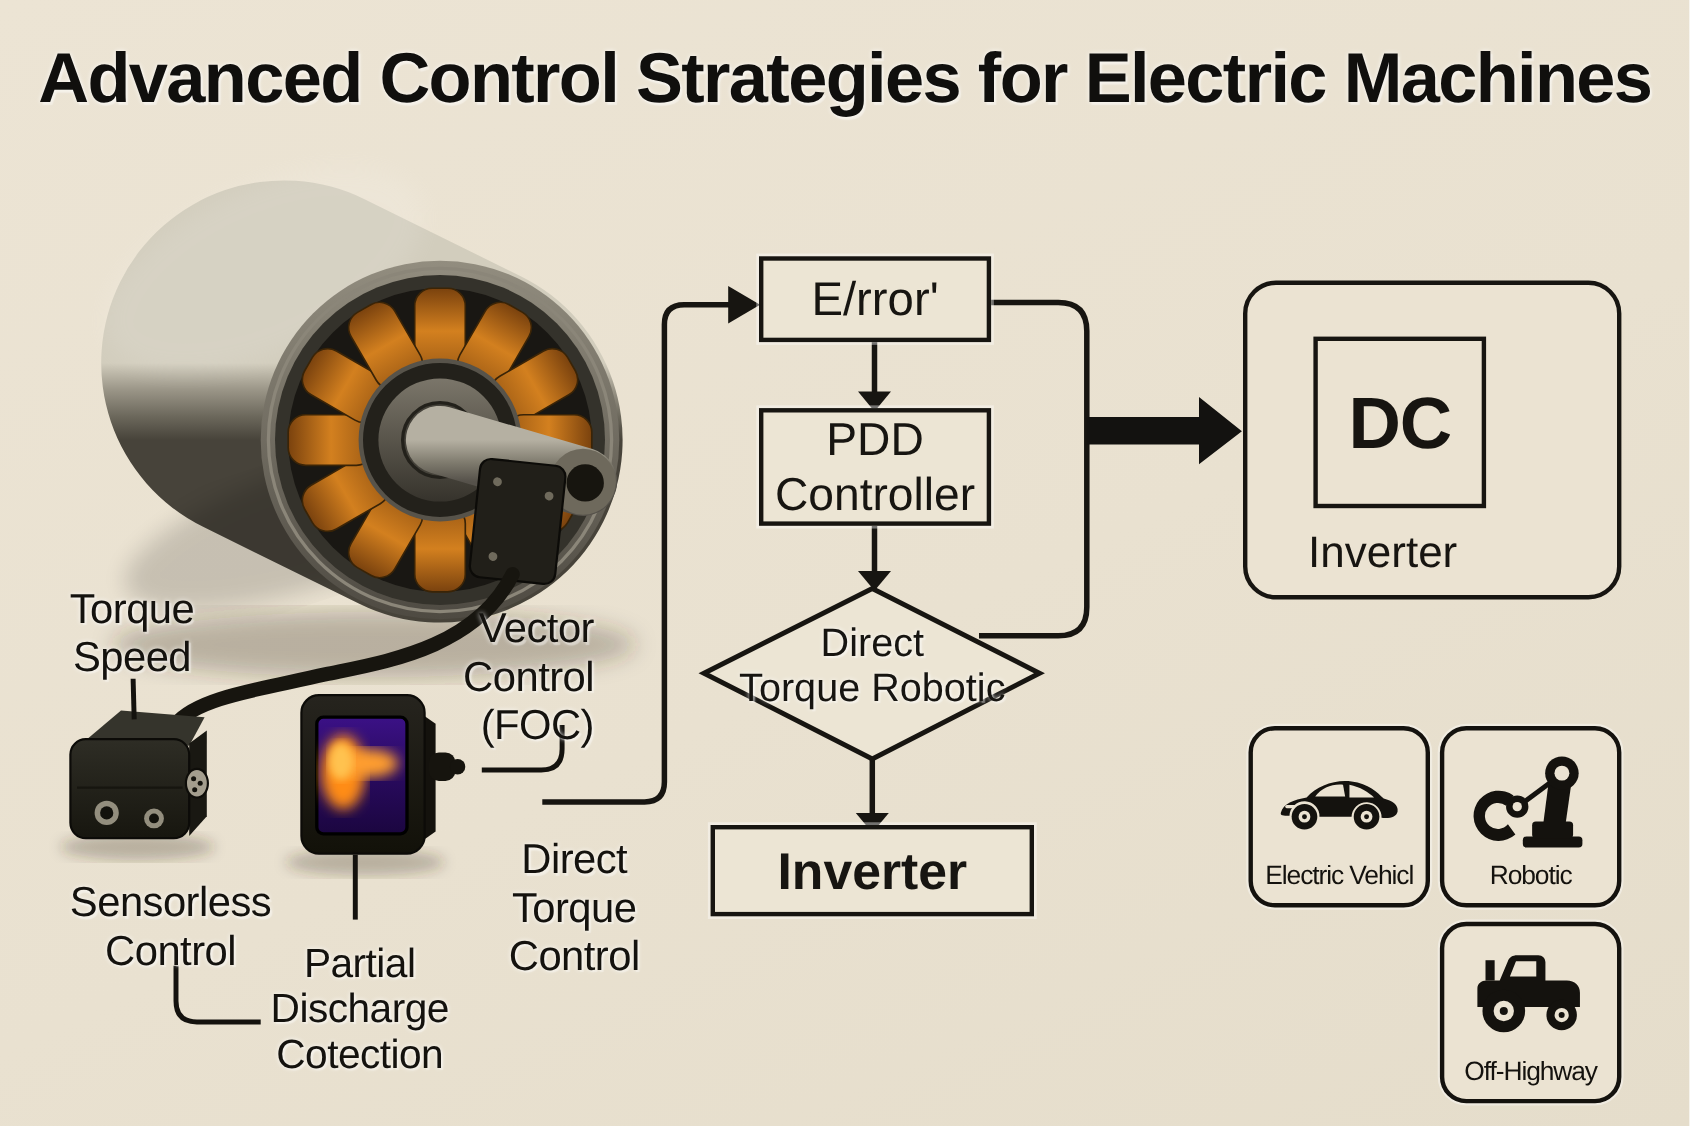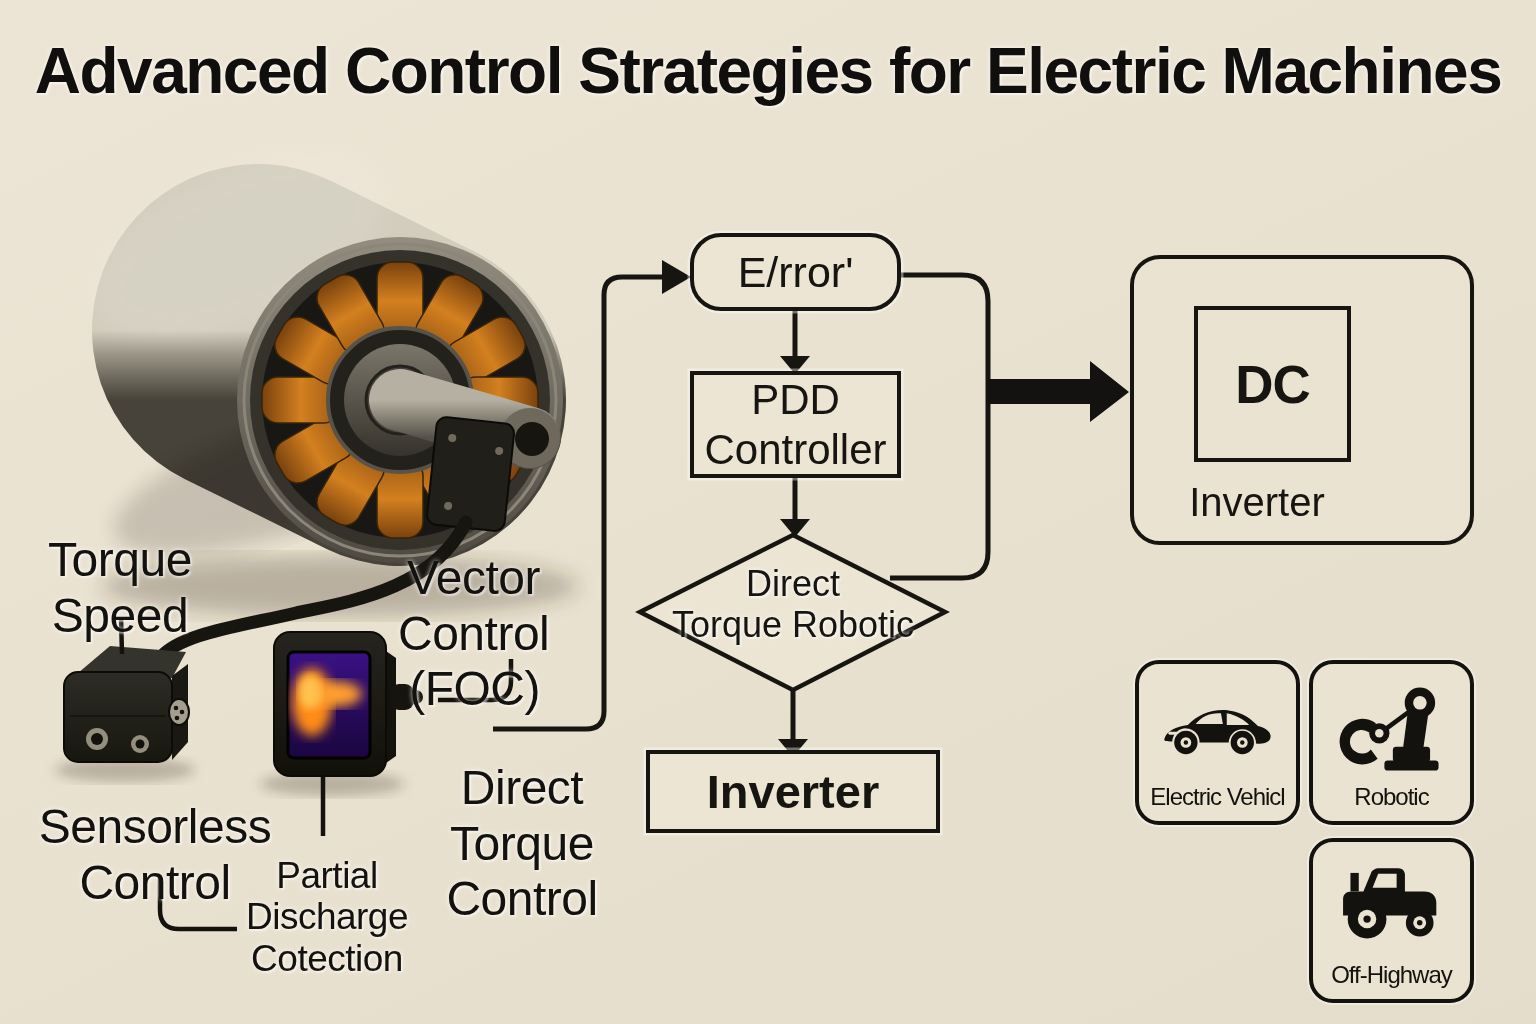--- a/index.html
+++ b/index.html
@@ -7,39 +7,39 @@
     position:relative;width:1536px;height:1024px;overflow:hidden;
     background:linear-gradient(155deg,#ece4d4 0%,#e9e1d0 55%,#e5ddcb 100%);
     font-family:Liberation Sans, sans-serif;color:#171511;
   }
   .abs{position:absolute;}
   .glow{text-shadow:0 0 5px rgba(255,255,255,.85),2px 2px 1px rgba(255,255,255,.35);}
   #title{
     left:0;right:0;top:34px;text-align:center;font-weight:bold;
     font-size:64px;line-height:1.17;letter-spacing:-1.5px;color:#100f0d;
   }
-  .lbl{font-size:48px;line-height:1.16;letter-spacing:-.5px;text-align:center;color:#14120e;}
+  .lbl{font-size:38px;line-height:1.16;letter-spacing:-.5px;text-align:center;color:#14120e;}
   .lbl span{display:block;}
   .fc-box{
     box-sizing:border-box;border:4px solid #171511;background:#ece5d4;
     display:flex;flex-direction:column;align-items:center;justify-content:center;
     text-align:center;box-shadow:0 0 0 2.5px rgba(255,255,255,.4);
   }
-  #error-box{left:690px;top:233px;width:211px;height:78px;font-size:43px;border-radius:31px;}
+  #error-box{left:690px;top:233px;width:211px;height:78px;font-size:43px;}
   #pdd-box{left:690px;top:371px;width:211px;height:107px;font-size:42px;line-height:1.18;}
   #diamond-label{left:641px;top:563px;width:304px;font-size:36px;line-height:1.14;text-align:center;}
   #inverter-box{left:646px;top:750px;width:294px;height:83px;font-size:47px;font-weight:bold;}
   #unit-box{
     box-sizing:border-box;left:1130px;top:255px;width:344px;height:290px;
     border:4px solid #171511;border-radius:30px;background:#ebe3d2;
   }
   #dc-box{
     box-sizing:border-box;position:absolute;left:60px;top:47px;width:157px;height:156px;
     border:4px solid #171511;display:flex;align-items:center;justify-content:center;
-    font-size:53px;font-weight:bold;letter-spacing:-1px;
+    font-size:66px;font-weight:bold;letter-spacing:-1px;
   }
   #unit-caption{position:absolute;left:0;right:90px;bottom:16px;text-align:center;font-size:40px;}
   .tile{
     box-sizing:border-box;width:165px;height:165px;border:4px solid #14120e;border-radius:24px;
     background:#ebe3d2;box-shadow:0 0 0 2px rgba(255,255,255,.4);
   }
   .tile-icon{position:absolute;left:0;right:0;top:8px;height:104px;display:flex;align-items:center;justify-content:center;}
   .tile-label{position:absolute;left:0;right:0;bottom:10px;text-align:center;font-size:24px;letter-spacing:-1px;color:#14120e;}
   #aero-o{
     position:absolute;left:57px;bottom:8px;width:15px;height:15px;border-radius:50%;

